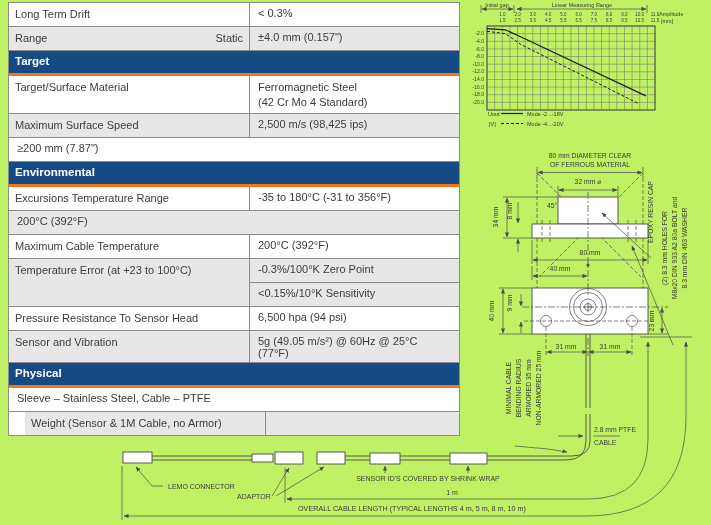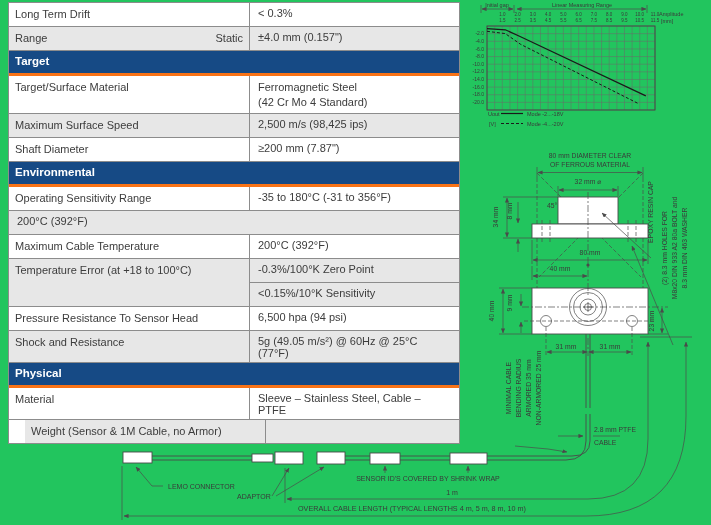--- a/index.html
+++ b/index.html
@@ -1,16 +1,16 @@
 <!DOCTYPE html>
 <html><head>
 <meta charset="utf-8">
 <style>
   html,body{margin:0;padding:0;background:#fff;}
-  #page{position:relative;width:711px;height:525px;background:#22c55e;overflow:hidden;
+  #page{position:relative;width:711px;height:525px;background:#bef264;overflow:hidden;
         font-family:"Liberation Sans",sans-serif;}
   
   .spec-table{position:absolute;left:8px;top:2px;width:450px;border:1px solid #8c8c8c;
               font-size:11px;color:#3c3c3c;background:#fff;}
   .t-row{display:flex;border-bottom:1px solid #8c8c8c;align-items:stretch;background:#fff;}
   .t-row:last-child{border-bottom:none;margin-left:16px;}
   .t-row.alt{background:#e7e7e7;}
   .t-label{width:228px;border-right:1px solid #8c8c8c;padding:4px 6px 3px 6px;
            display:flex;justify-content:space-between;min-height:16px;}
   .t-value{flex:1;padding:4px 8px 3px 8px;min-height:16px;}
@@ -66,67 +66,61 @@
           <span class="t-line">(42 Cr Mo 4 Standard)</span>
         </div>
       </div>
       <div class="t-row alt">
         <div class="t-label">
           <span class="t-line">Maximum Surface Speed</span>
         </div>
         <div class="t-value">2,500 m/s (98,425 ips)</div>
       </div>
       <div class="t-row">
-        <div class="t-label">
-          <span class="t-line">Shaft Diameter</span>
-        </div>
         <div class="t-value">≥200 mm (7.87")</div>
       </div>
       <div class="t-section">Environmental</div>
       <div class="t-row">
         <div class="t-label">
-          <span class="t-line">Operating Sensitivity Range</span>
+          <span class="t-line">Excursions Temperature Range</span>
         </div>
         <div class="t-value">-35 to 180°C (-31 to 356°F)</div>
       </div>
       <div class="t-row alt">
         <div class="t-value">200°C (392°F)</div>
       </div>
       <div class="t-row">
         <div class="t-label">
           <span class="t-line">Maximum Cable Temperature</span>
         </div>
         <div class="t-value">200°C (392°F)</div>
       </div>
       <div class="t-row alt">
         <div class="t-label">
-          <span class="t-line">Temperature Error (at +18 to 100°C)</span>
+          <span class="t-line">Temperature Error (at +23 to 100°C)</span>
         </div>
         <div class="t-vstack">
           <div class="t-subvalue">-0.3%/100°K Zero Point</div>
           <div class="t-subvalue">&lt;0.15%/10°K Sensitivity</div>
         </div>
       </div>
       <div class="t-row">
         <div class="t-label">
           <span class="t-line">Pressure Resistance To Sensor Head</span>
         </div>
         <div class="t-value">6,500 hpa (94 psi)</div>
       </div>
       <div class="t-row alt">
         <div class="t-label">
-          <span class="t-line">Shock and Resistance</span>
+          <span class="t-line">Sensor and Vibration</span>
         </div>
         <div class="t-value">5g (49.05 m/s²) @ 60Hz @ 25°C (77°F)</div>
       </div>
       <div class="t-section">Physical</div>
       <div class="t-row">
-        <div class="t-label">
-          <span class="t-line">Material</span>
-        </div>
         <div class="t-value">Sleeve – Stainless Steel, Cable – PTFE</div>
       </div>
       <div class="t-row alt">
         <div class="t-label">
           <span class="t-line">Weight (Sensor &amp; 1M Cable, no Armor)</span>
         </div>
       </div>
     </div>
 
   <svg width="711" height="525" viewBox="0 0 711 525" style="position:absolute;left:0;top:0;">

